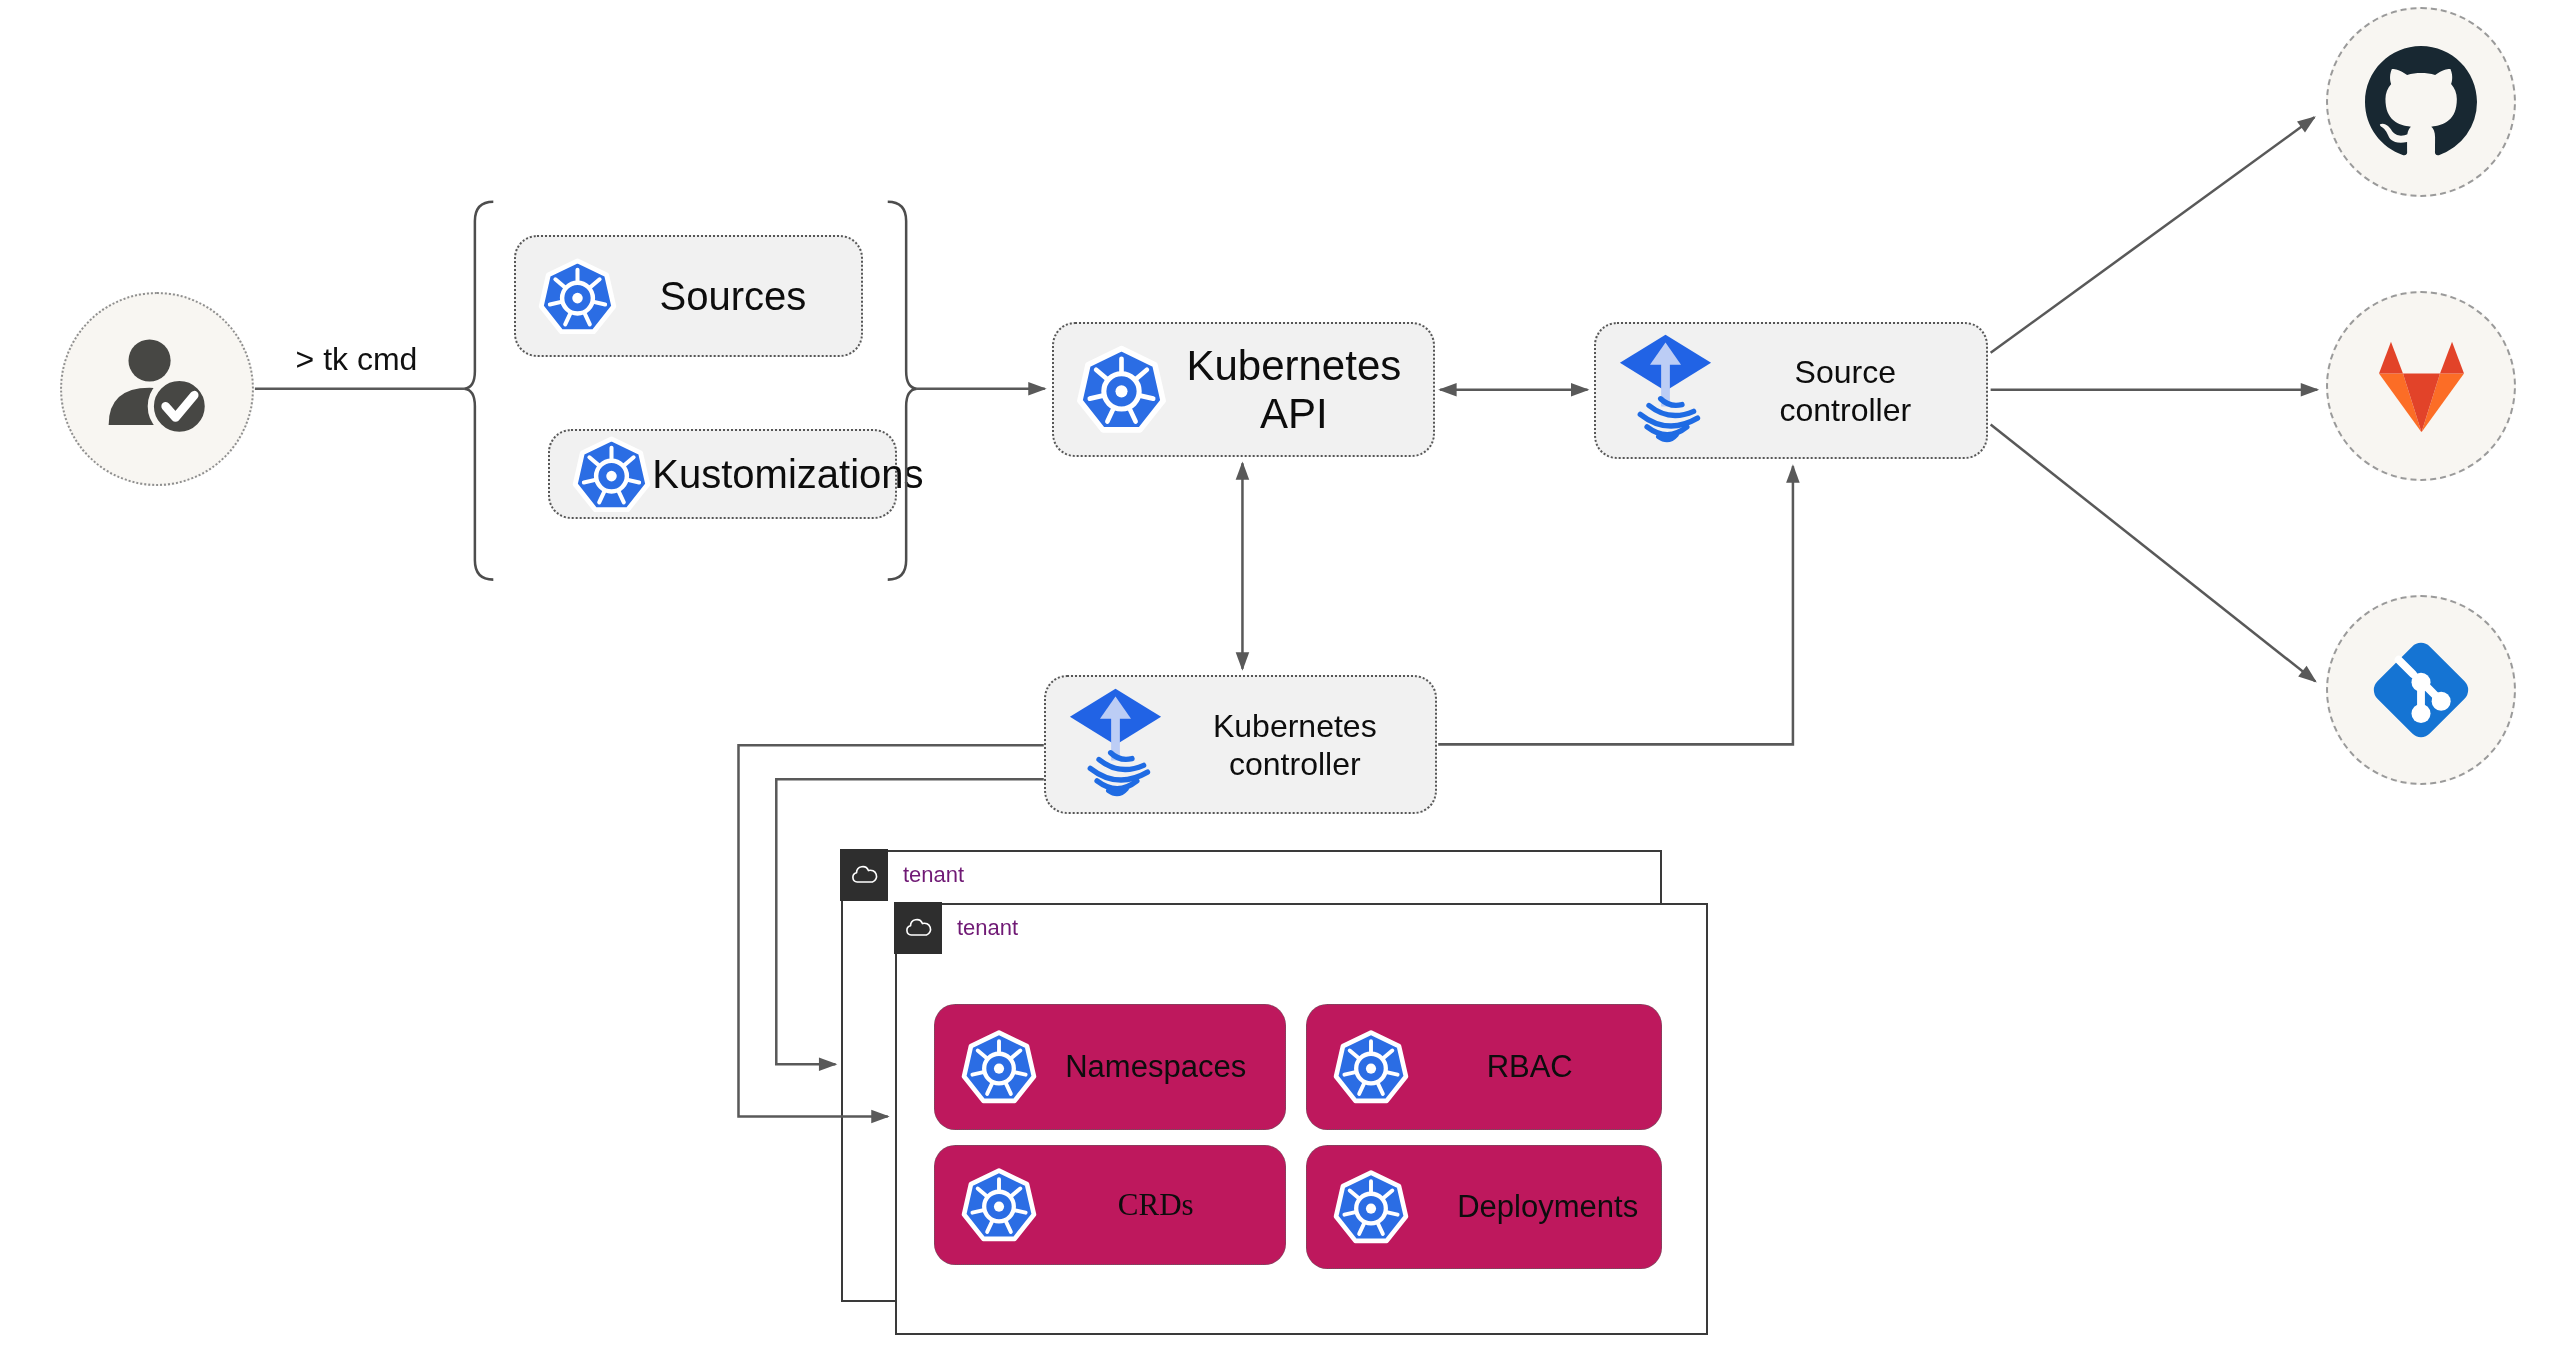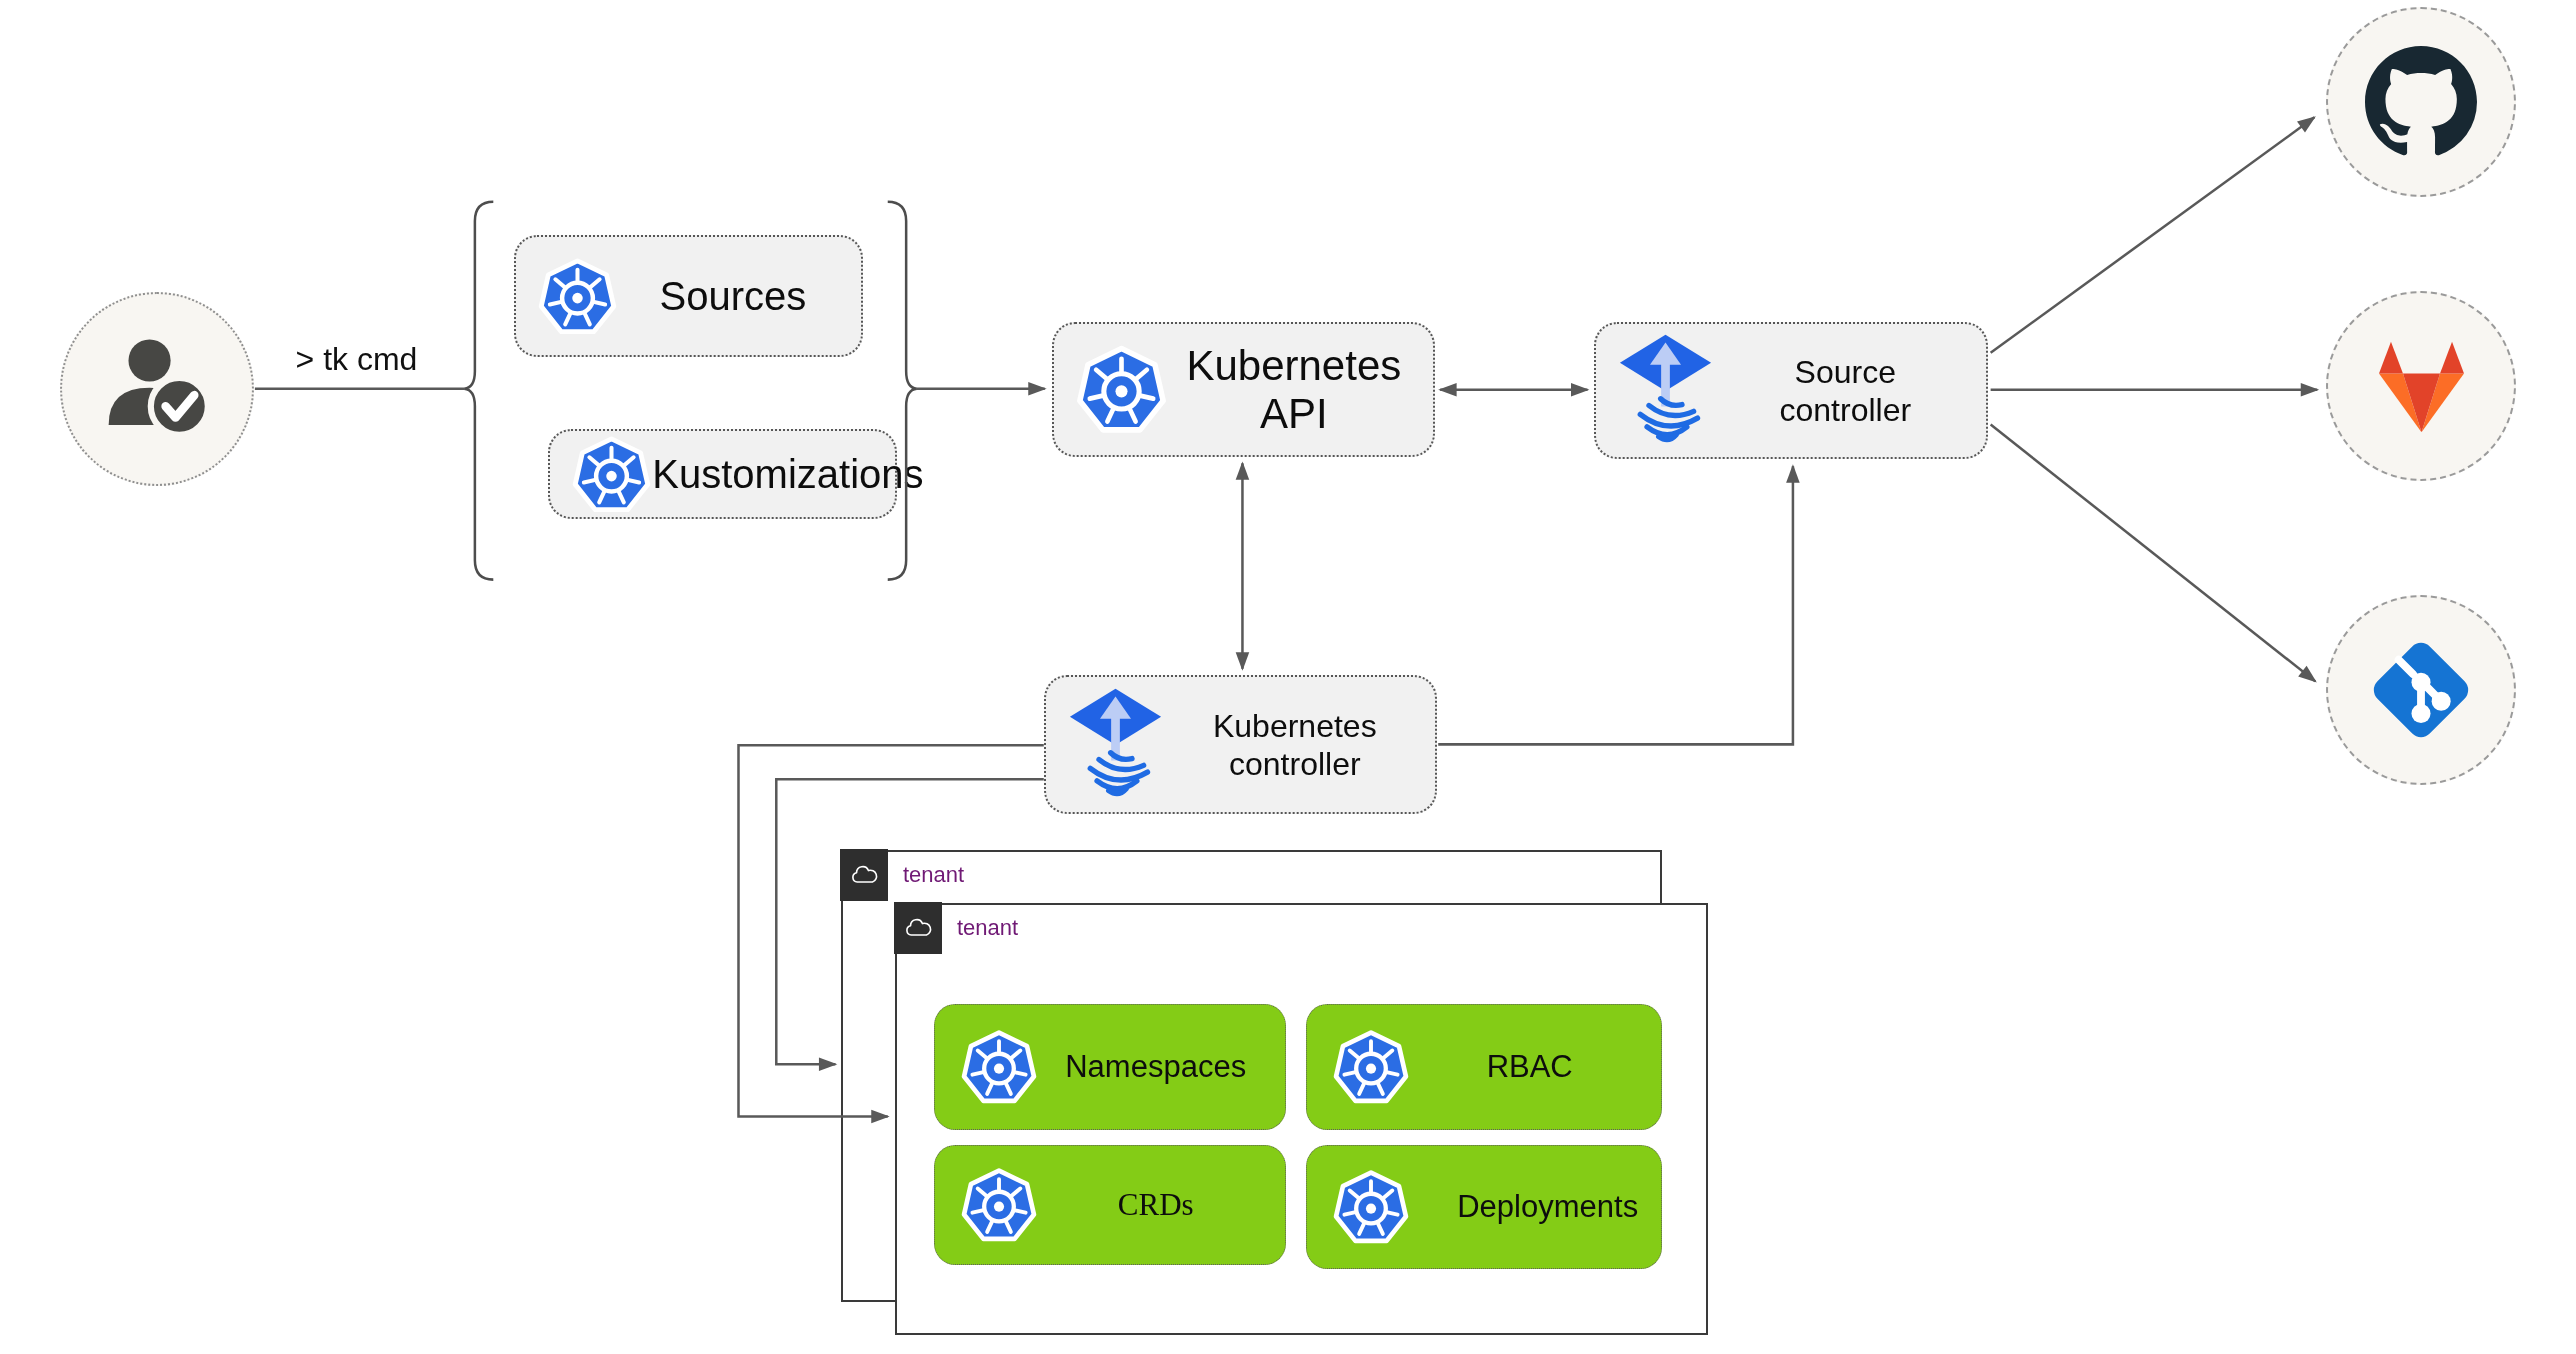--- a/index.html
+++ b/index.html
@@ -14,21 +14,21 @@
   .big-circle{position:absolute;box-sizing:border-box;border-radius:50%;
               background:#f8f6f2;display:flex;align-items:center;justify-content:center;z-index:2;}
   .dotted-circle{border:2.4px dotted #8f8f8f;}
   .dashed-circle{border:2.4px dashed #9a9a9a;}
   .cmd-label{position:absolute;font-size:32px;color:#111;z-index:2;}
   .tenant-box{position:absolute;box-sizing:border-box;background:#ffffff;
               border:2.9px solid #3a3a3a;}
   .tenant-tag{position:absolute;left:-2.9px;top:-2.9px;width:48px;height:52px;background:#2e2e2e;
               display:flex;align-items:center;justify-content:center;}
   .tenant-name{position:absolute;left:60px;top:9.7px;font-size:22px;color:#701a75;}
-  .res-node{position:absolute;box-sizing:border-box;background:#84cc16;
+  .res-node{position:absolute;box-sizing:border-box;background:#be185d;
             border:1.9px dotted #5e5e5e;border-radius:21.3px;
             display:flex;align-items:center;padding-left:25px;}
   .res-label{flex:1;text-align:center;font-size:31px;color:#0d0d0d;padding-right:11.6px;}
   .icon-wrap{flex:none;display:flex;align-items:center;justify-content:center;}
 </style>
 </head>
 <body>
 
 <div class="stage">
 

